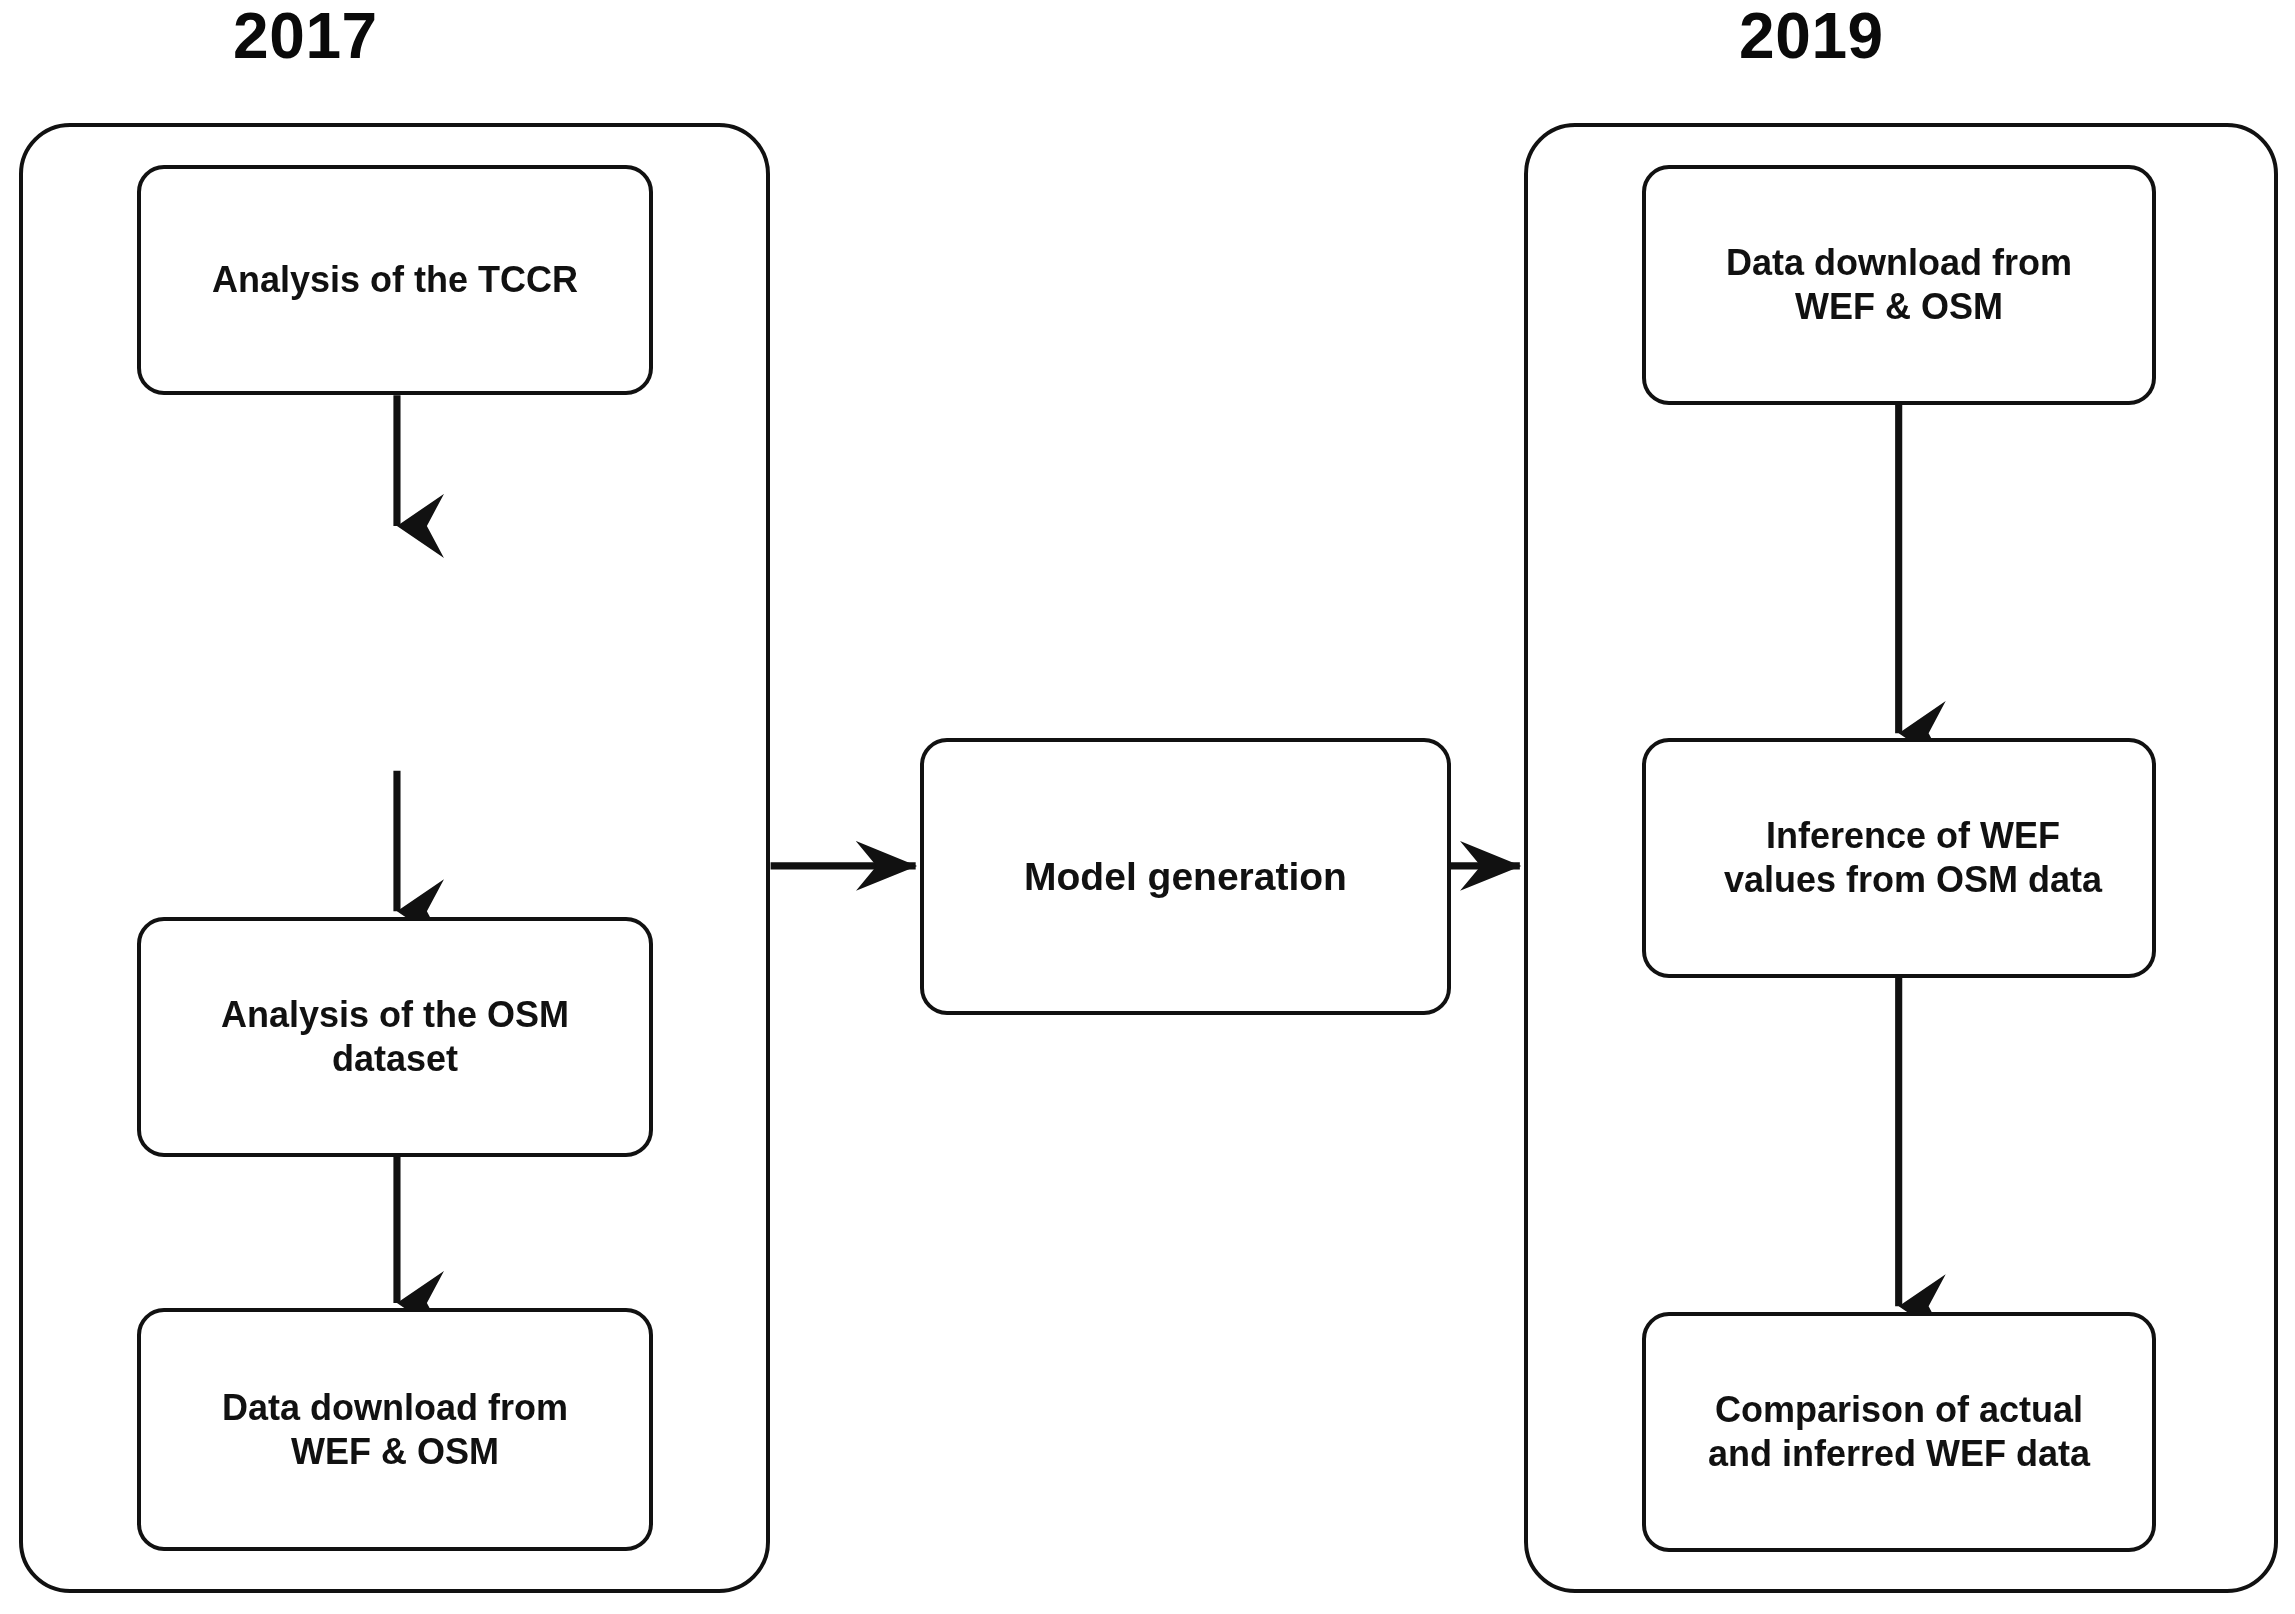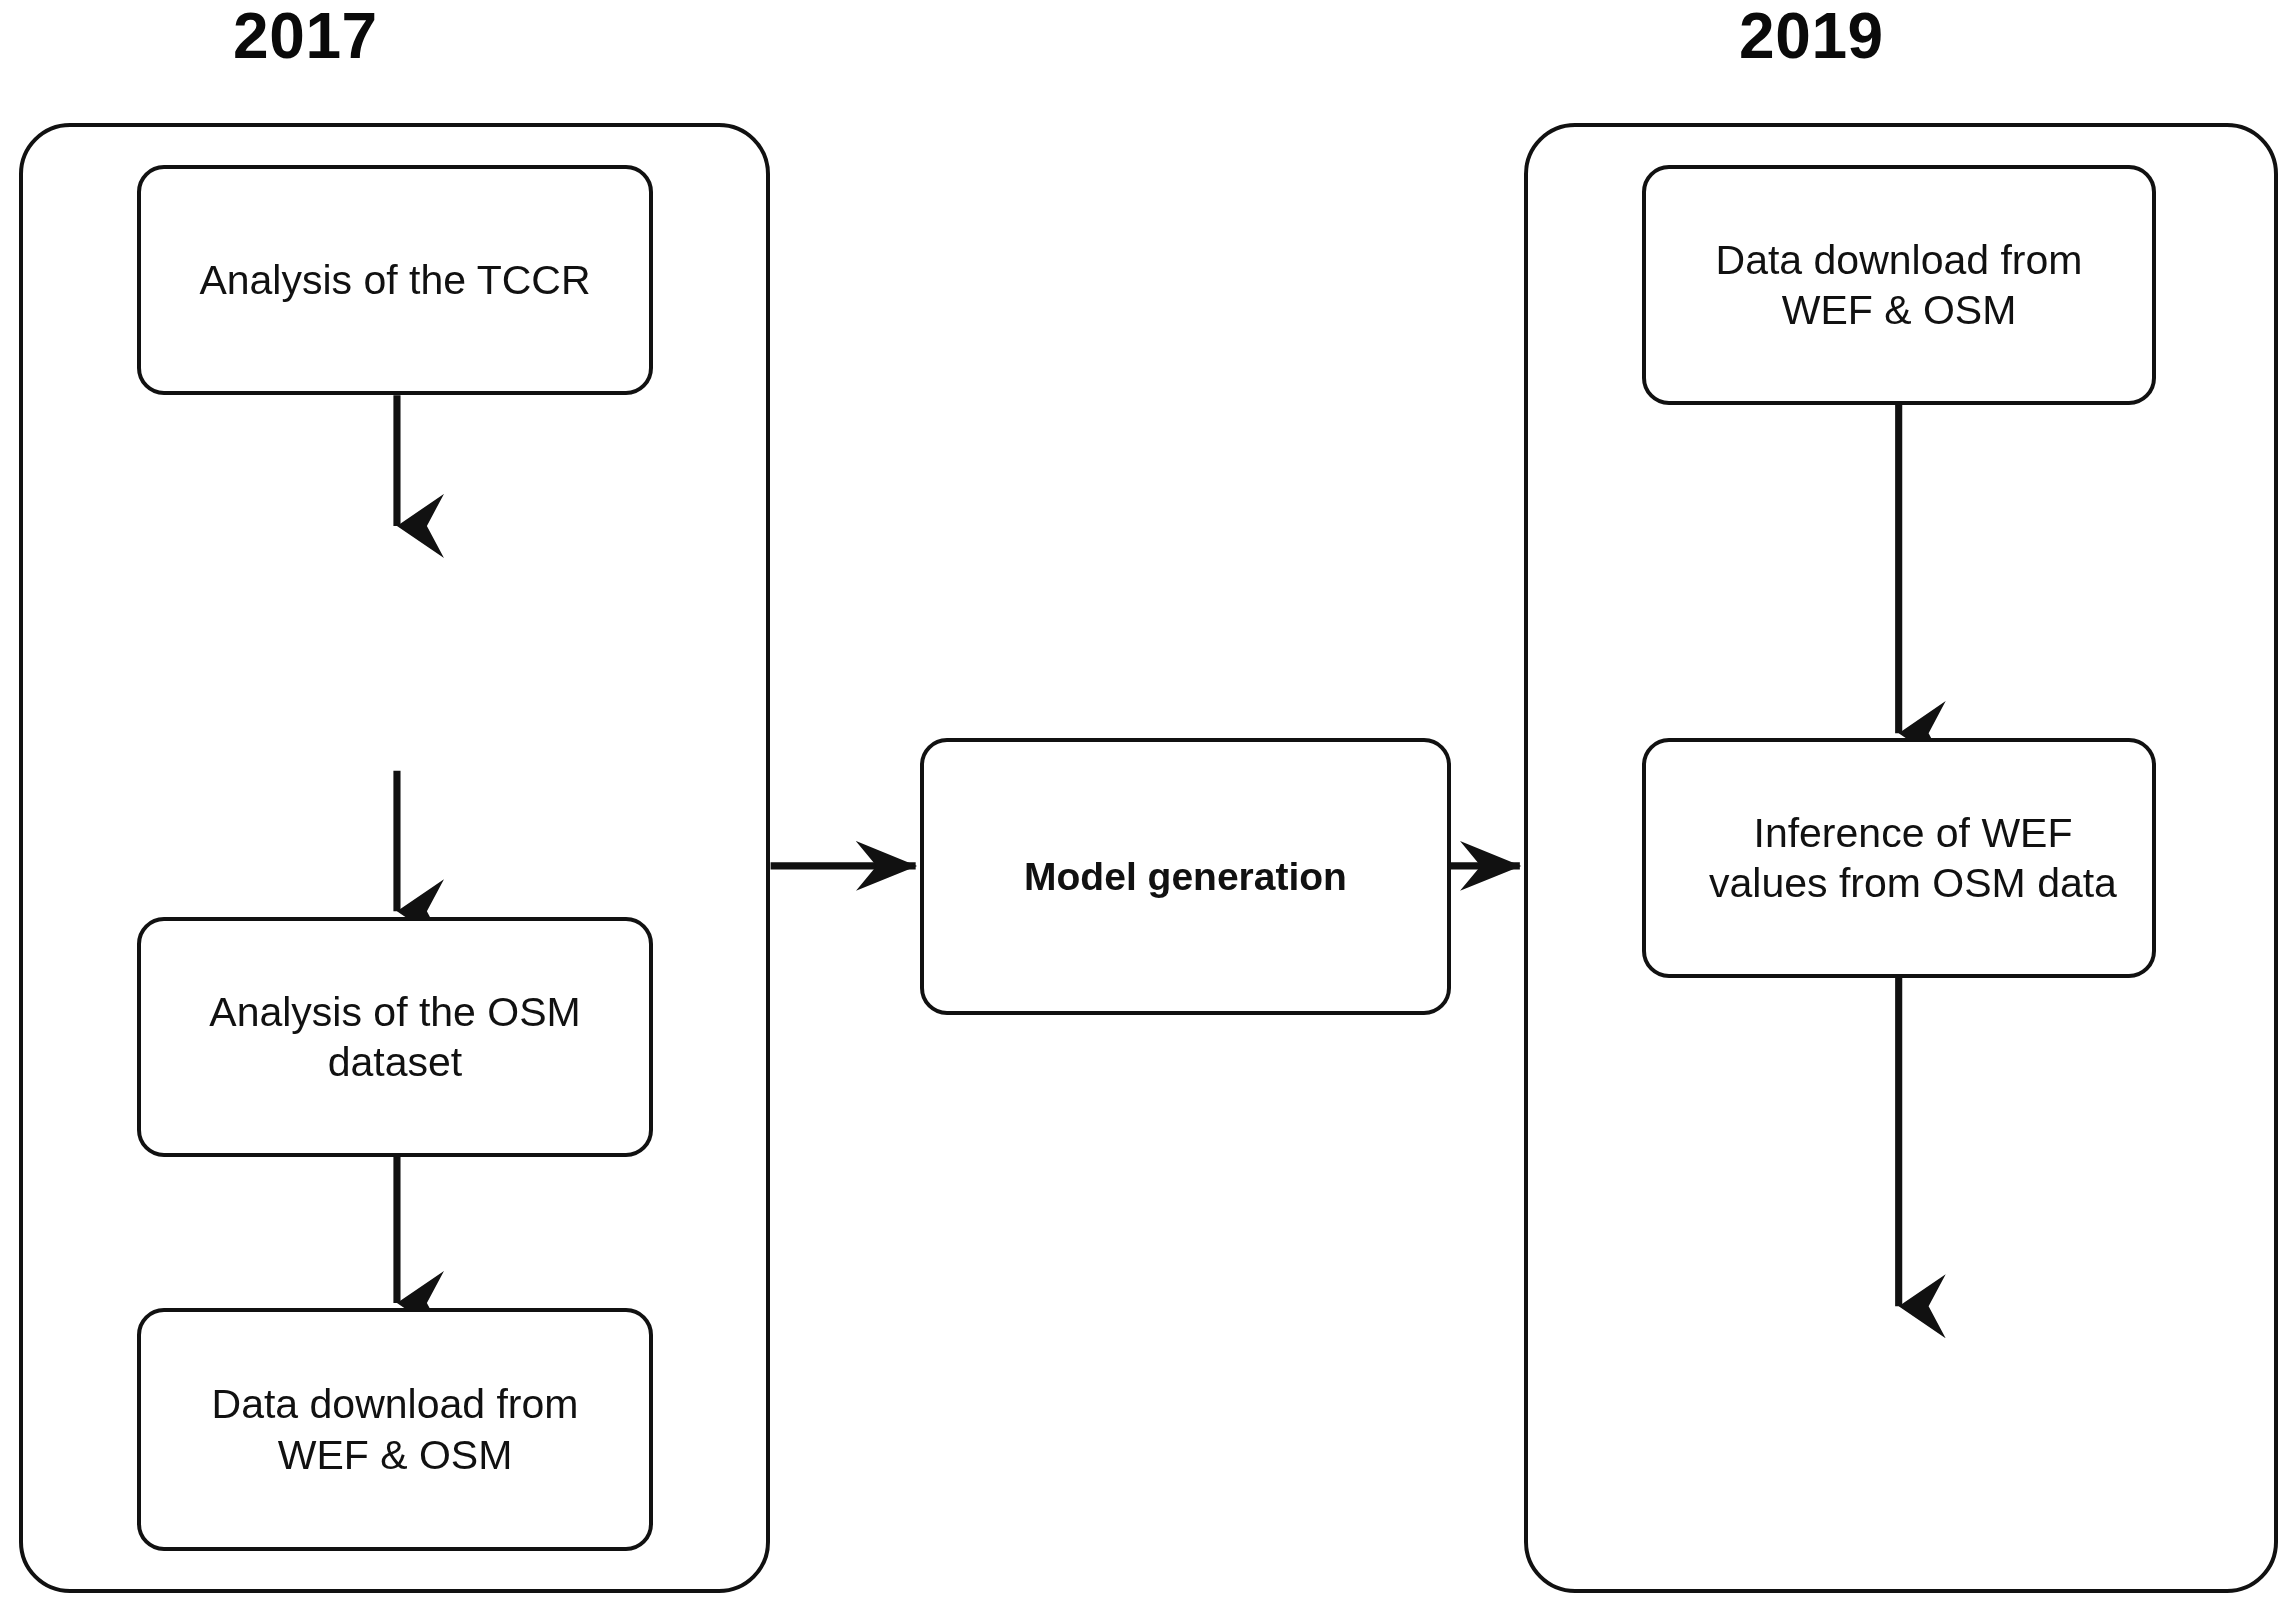--- a/index.html
+++ b/index.html
@@ -37,22 +37,22 @@
     border: 4.5px solid #111111;
     border-radius: 27px;
     background: #ffffff;
     box-sizing: border-box;
     display: flex;
     align-items: center;
     justify-content: center;
     text-align: center;
   }
   .node-label {
-    font-weight: normal;
-    font-size: 41px;
+    font-weight: bold;
+    font-size: 36px;
     line-height: 1.22;
     color: #111111;
     padding: 0 9px;
     white-space: pre-line;
   }
   .center-box {
     position: absolute;
     border: 4.5px solid #111111;
     border-radius: 27px;
     background: #ffffff;
@@ -134,15 +134,19 @@
   <div class="node-box" style="left:1642px; top:165px; width:514px; height:240px;">
     <span class="node-label">Data download from
 WEF &amp; OSM</span>
   </div>
 
   <div class="node-box" style="left:1642px; top:738px; width:514px; height:240px;padding-left:28px;">
     <span class="node-label">Inference of WEF
 values from OSM data</span>
   </div>
 
+  <div class="node-box" style="left:1642px; top:1312px; width:514px; height:240px;">
+    <span class="node-label">Comparison of actual
+and inferred WEF data</span>
+  </div>
 
 </div>
 
 
 </body></html>

